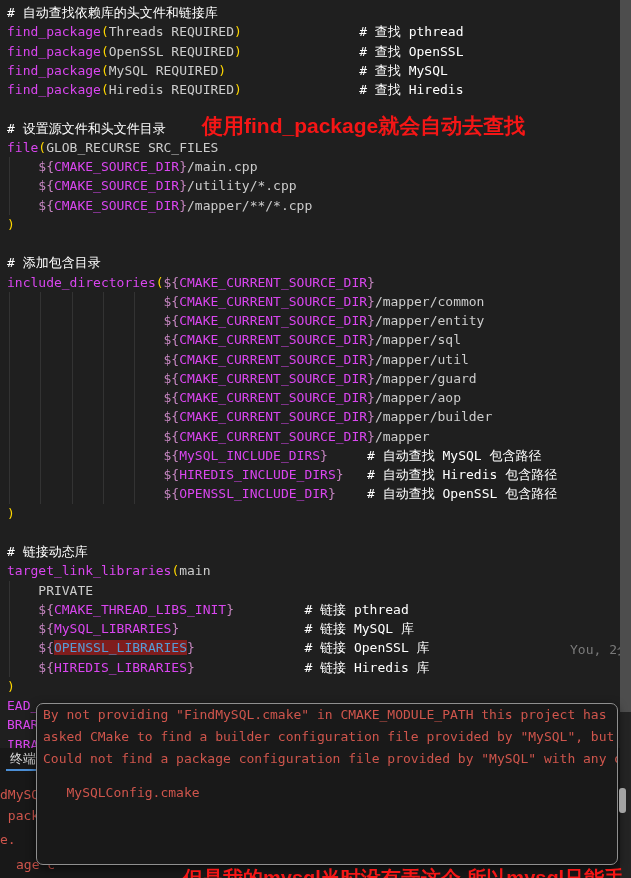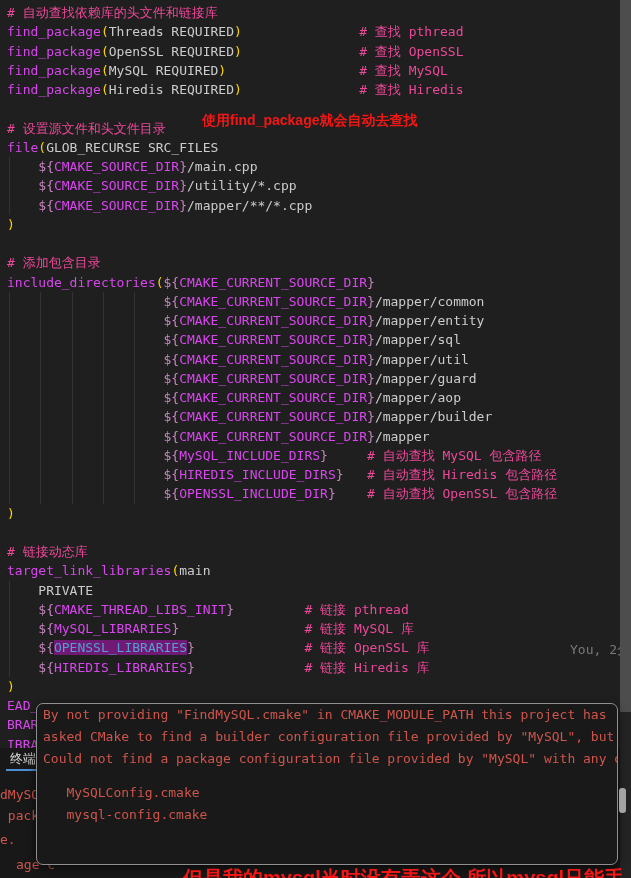--- a/index.html
+++ b/index.html
@@ -9,40 +9,40 @@
     font-family:"DejaVu Sans Mono","Liberation Mono",monospace;
   }
   
   #editor{position:absolute;left:0;top:0;width:620px;height:878px;overflow:hidden;}
   #code{
     position:absolute;left:7px;top:3px;
     font:13px/19.25px "DejaVu Sans Mono","Liberation Mono",monospace;
     white-space:pre;
   }
   .line{height:19.25px;white-space:pre;}
-  .cm{color:#ec4899}
+  .cm{color:#ffffff}
   .fn{color:#d946ef}
   .pk{color:#c586c0}
   .br{color:#ffd700}
   .tx{color:#cccccc}
-  .hl{color:#569cd6;background:#701a75;margin-top:38px;}
+  .hl{color:#569cd6;background:#7f1d1d;margin-top:38px;}
   .guide{position:absolute;width:1px;background:#333333;}
   
   #blame{
     position:absolute;left:570px;top:640px;
     font:13px/19.25px "DejaVu Sans Mono","Liberation Mono",monospace;
     color:#7a7a7a;white-space:pre;
   }
   
   .annot{
     position:absolute;color:#f51616;font-weight:bold;
     font-family:"Liberation Sans","DejaVu Sans",sans-serif;
     white-space:pre;z-index:8;
   }
-  #annot1{left:202px;top:112px;font-size:14px;}
+  #annot1{left:202px;top:112px;font-size:21px;}
   #annot2{left:183px;top:811px;font-size:20px;line-height:27px;}
   
   #panel{position:absolute;left:0;top:748px;width:620px;height:130px;background:#181818;}
   #terminal-tab{
     position:absolute;left:6px;top:2px;
     font:13px/17px "DejaVu Sans Mono","DejaVu Sans",sans-serif;
     color:#d8d8d8;
     text-align:center;
   }
   #terminal-tab .underline{margin-top:2px;height:2px;width:34px;background:#4c8fd6;}
@@ -107,21 +107,20 @@
 <div id="popup">
   <div id="popup-p1">
       <div class="popup-line">By not providing "FindMySQL.cmake" in CMAKE_MODULE_PATH this project has</div>
       <div class="popup-line">asked CMake to find a builder configuration file provided by "MySQL", but</div>
     </div>
   <div id="popup-p2">
       <div class="popup-line">Could not find a package configuration file provided by "MySQL" with any of</div>
     </div>
   <div id="popup-files">
       <div class="popup-line">   MySQLConfig.cmake</div>
-      <div class="popup-line">   mysql-config.cmake</div>
     </div>
 </div>
 
 <div id="annot2" class="annot">
   <div>但是我的mysql当时没有弄这个,所以mysql只能手</div>
   
 </div>
 
 <div id="scroll-track">
   <div id="scroll-thumb"></div>

